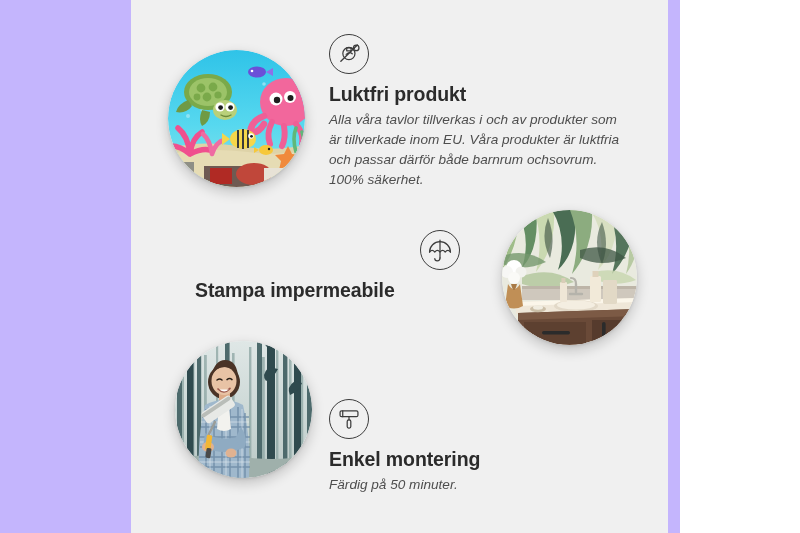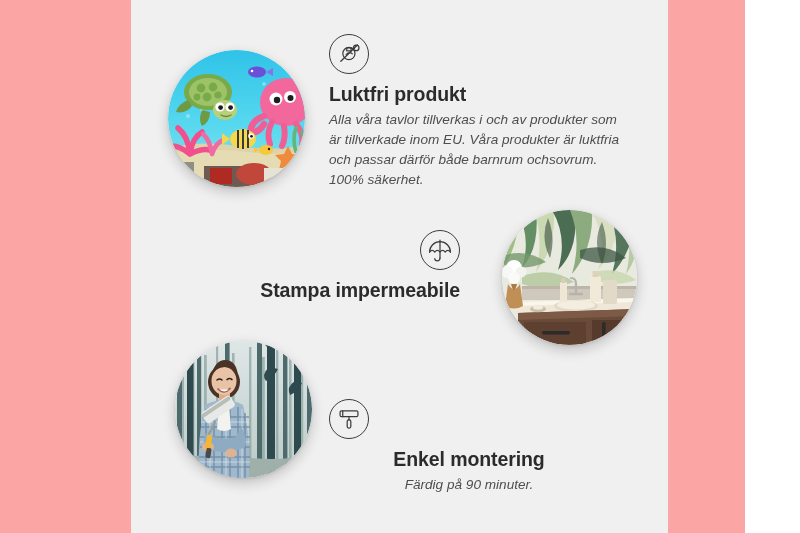--- a/index.html
+++ b/index.html
@@ -9,46 +9,46 @@
   }
   body {
     width: 800px;
     height: 533px;
     overflow: hidden;
     font-family: "Liberation Sans", sans-serif;
   }
 
   #page {
     position: relative;
-    width: 745px;
+    width: 680px;
     height: 533px;
-    background: #fca5a5;
+    background: #c4b5fd;
   }
 
   
   .panel {
     position: absolute;
     left: 131px;
     top: 0px;
     width: 537px;
     height: 533px;
     background: #f0f0f0;
   }
 
   
   .feature {
     position: absolute;
   }
 
   
   .feature-1 { left: 329px; top: 34px; width: 300px; }
   
-  .feature-2 { left: 195px; top: 230px; width: 265px; text-align: right; }
-  
-  .feature-3 { left: 329px; top: 399px; width: 280px; text-align: center; }
+  .feature-2 { left: 195px; top: 230px; width: 265px; }
+  
+  .feature-3 { left: 329px; top: 399px; width: 280px; }
 
   .icon-circle {
     width: 40px;
     height: 40px;
     border: 1.6px solid #3c3c3c;
     border-radius: 50%;
     display: block;
     box-sizing: border-box;
   }
   .feature-2 .icon-circle { margin-left: auto; margin-right: 0; }
@@ -391,16 +391,16 @@
 
           <path d="M13.4 11.4 v6.2"></path>
 
           <path d="M20 17.6 v3.4"></path>
 
           <rect x="18.1" y="21" width="3.8" height="8.6" rx="1.6"></rect>
         </g>
       </svg>
     </span>
     <div class="feat-title">Enkel montering</div>
-    <div class="feat-body">Färdig på 90 minuter.</div>
+    <div class="feat-body">Färdig på 50 minuter.</div>
   </div>
 
 </div>
 
 </body></html>

